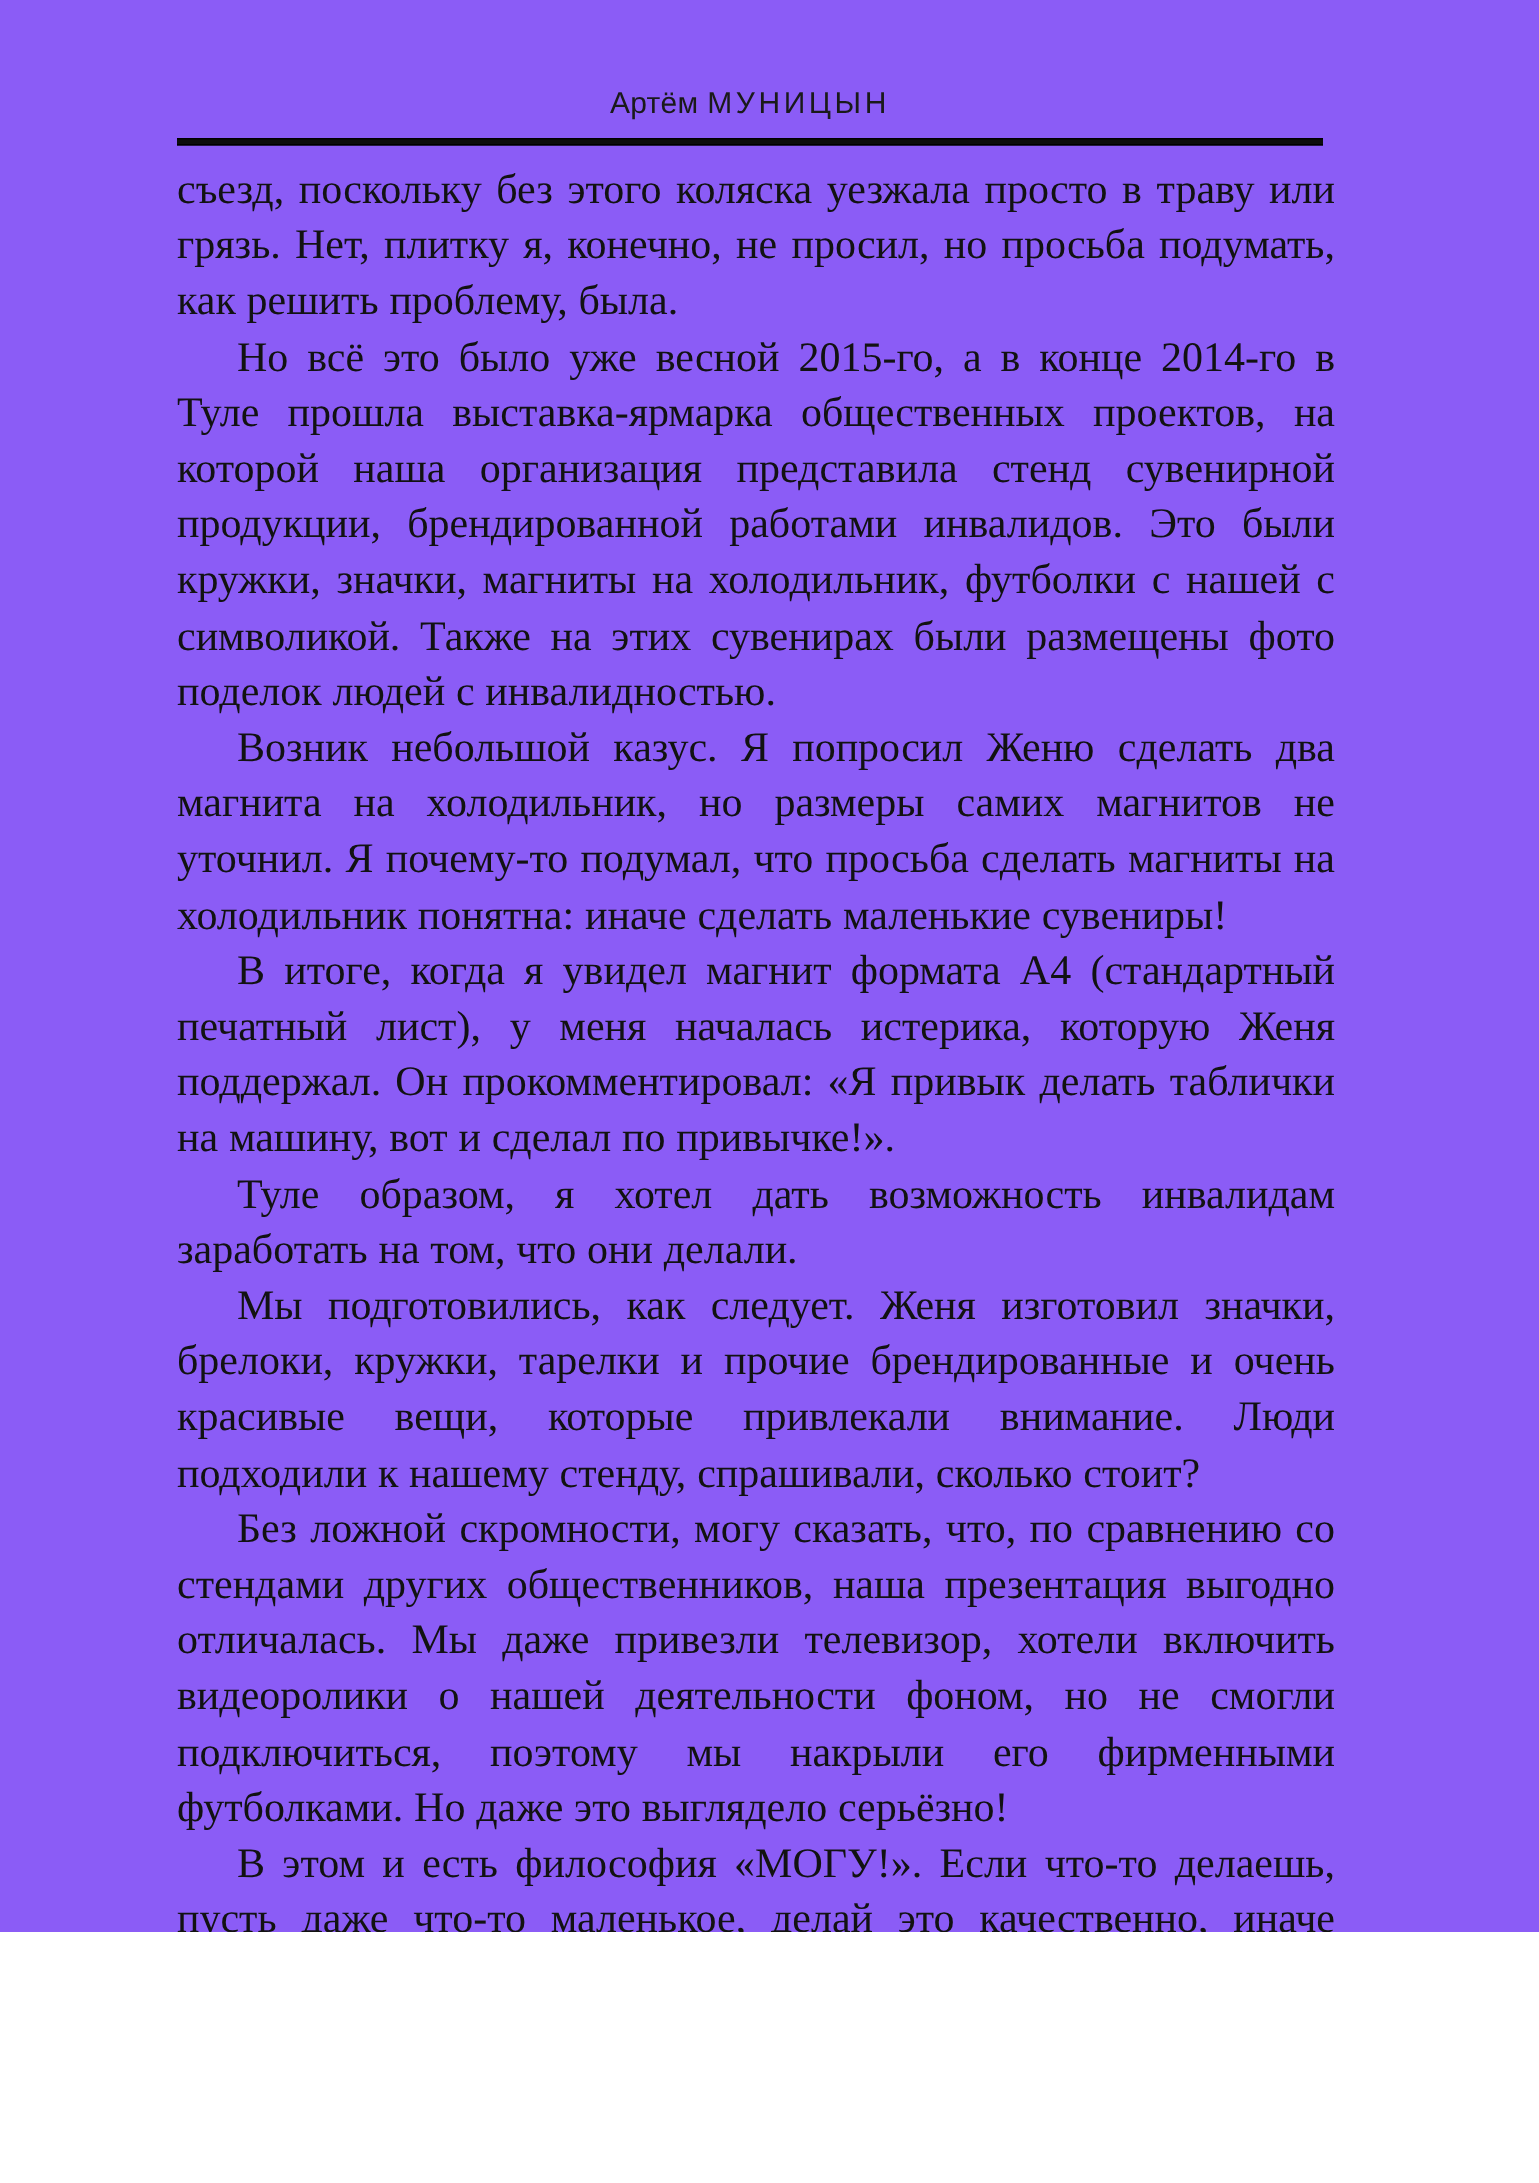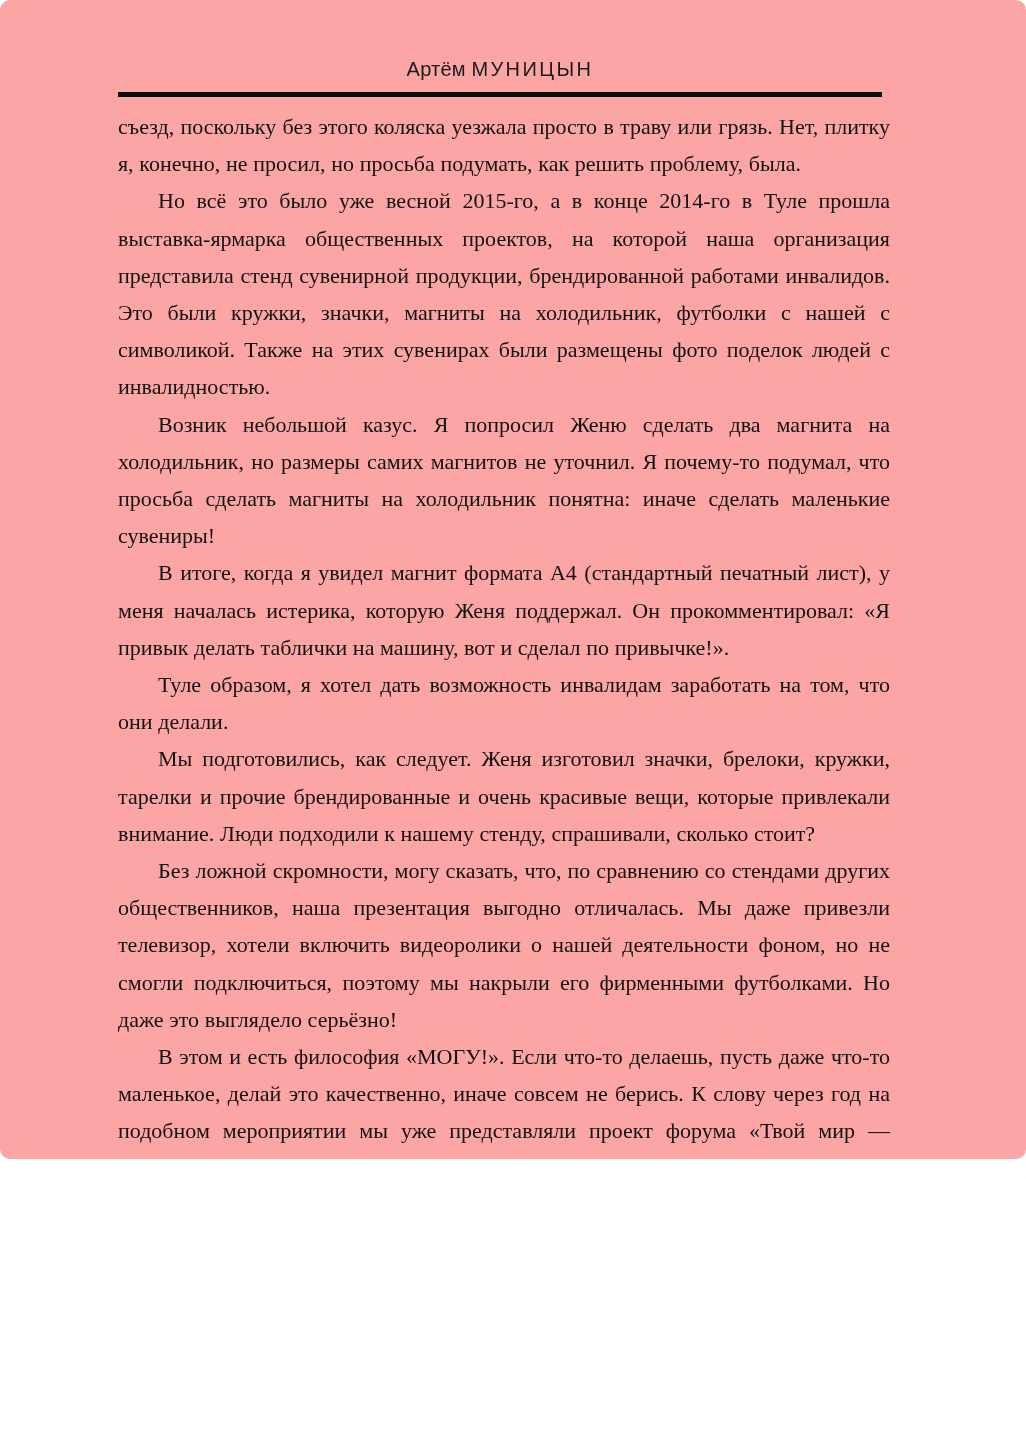--- a/index.html
+++ b/index.html
@@ -4,26 +4,25 @@
 <style>
   html, body {
     margin: 0;
     padding: 0;
     background: #ffffff;
   }
 
   .page {
     position: relative;
     width: 1026px;
-    height: 1159px;
-    background: #fca5a5;
+    height: 1288px;
+    background: #8b5cf6;
     margin: 0 auto;
     overflow: hidden;
     box-sizing: border-box;
-    border-radius: 10px;
   }
 
   
   .running-head {
     position: absolute;
     left: 118px;
     top: 58px;
     width: 764px;
     text-align: center;
     font-family: "Liberation Sans", sans-serif;
@@ -53,21 +52,21 @@
   .text-column {
     position: absolute;
     left: 118px;
     top: 108px;
     width: 772px;
   }
 
   .para {
     margin: 0;
     font-family: "Liberation Serif", "DejaVu Serif", serif;
-    font-size: 22px;
+    font-size: 28px;
     line-height: 37.2px;
     color: #121212;
     text-align: justify;
     text-align-last: left;
     text-indent: 40px;
     hyphens: manual;
     -webkit-hyphens: manual;
     word-spacing: 0.2px;
   }
 

